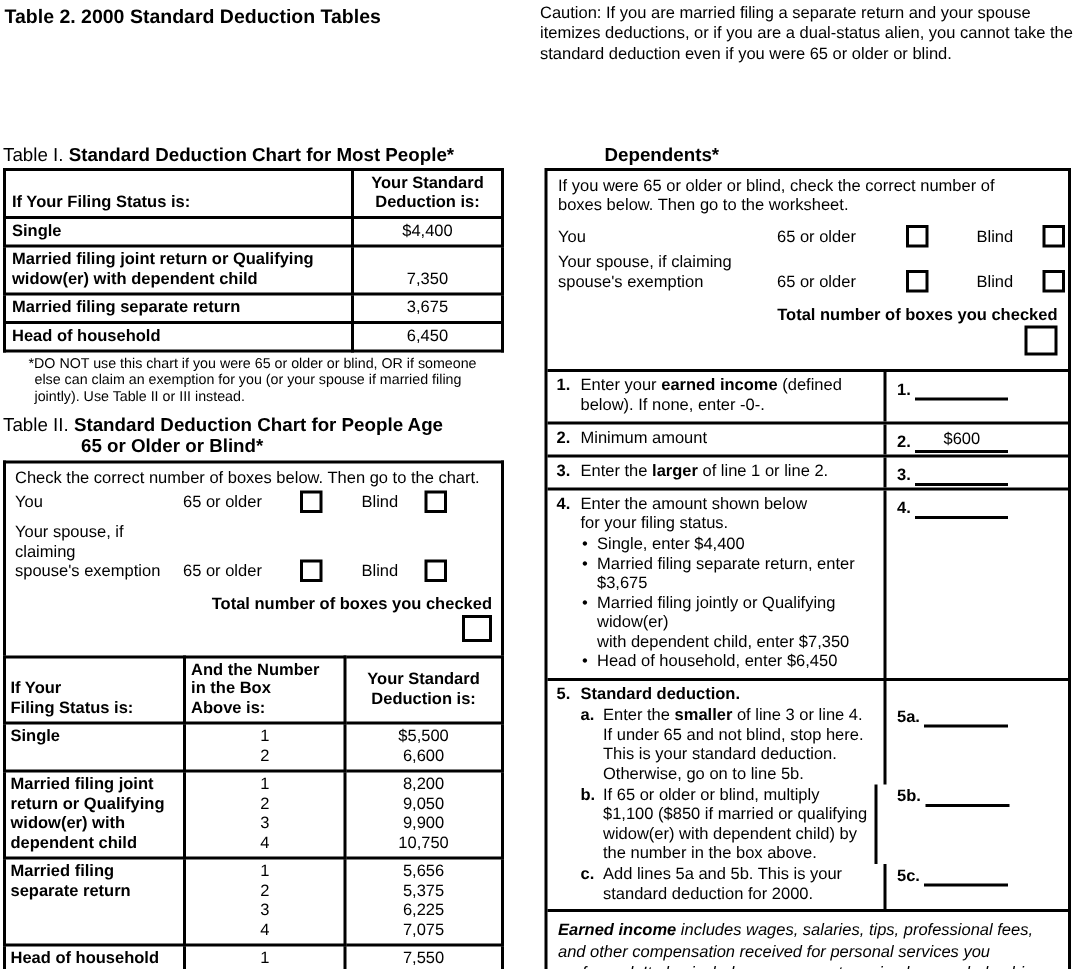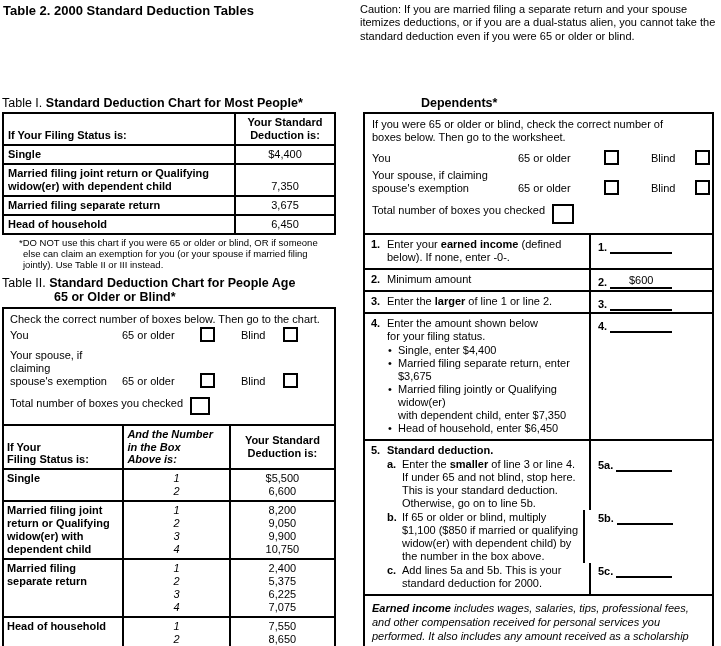--- a/index.html
+++ b/index.html
@@ -36,32 +36,32 @@
   #table1 .hdr .c2{font-weight:bold;vertical-align:middle;}
   #table1 .vb{vertical-align:bottom;}
 
   .footnote{font-size:9.5px;line-height:1.15;margin:3px 0 5px 16px;padding-left:5px;text-indent:-4px;}
 
   
   .cb-box{border:2px solid #000;border-bottom:none;padding:4px 6px 9px 6px;}
   .cb-row{display:flex;align-items:flex-end;margin-top:4px;}
   .cb{display:inline-block;width:11px;height:11px;border:2px solid #000;margin:0 0 0 4px;flex:none;}
   .cb-big{width:16px;height:14px;margin-left:7px;}
-  .total-row{display:flex;align-items:flex-start;margin-top:9px;font-weight:normal;}
+  .total-row{display:flex;align-items:flex-end;margin-top:9px;font-weight:bold;flex-direction:column;}
   #left-col .who{width:112px;flex:none;}
   #left-col .older{width:74px;flex:none;}
   #left-col .blind{width:38px;margin-left:26px;flex:none;}
   #right-col .who{width:146px;flex:none;}
   #right-col .older{width:82px;flex:none;}
   #right-col .blind{width:40px;margin-left:32px;flex:none;}
 
   
   #t2chart td{padding:2px 3px;}
   #t2chart .sc{width:116px;font-weight:bold;}
-  #t2chart .nc{width:102px;font-style:italic;}
+  #t2chart .nc{width:102px;}
   #t2chart .ac{width:100px;}
   #t2chart .hdr td{font-weight:bold;}
   #t2chart .hdr .sc{vertical-align:bottom;}
   #t2chart .hdr .ac{text-align:center;vertical-align:middle;}
   #t2chart .num,#t2chart .amt{text-align:center;}
 
   
   .ws-box{border:2px solid #000;}
   .ws-check{padding:4px 7px 9px 7px;}
   .ws-row{display:flex;border-top:2px solid #000;}
@@ -195,21 +195,21 @@
       </tr>
       <tr>
         <td class="sc">Married filing separate return</td>
         <td class="nc">
           <div class="num">1</div>
           <div class="num">2</div>
           <div class="num">3</div>
           <div class="num">4</div>
         </td>
         <td class="ac">
-          <div class="amt">2,400</div>
+          <div class="amt">5,656</div>
           <div class="amt">5,375</div>
           <div class="amt">6,225</div>
           <div class="amt">7,075</div>
         </td>
       </tr>
       <tr>
         <td class="sc">Head of household</td>
         <td class="nc">
           <div class="num">1</div>
           <div class="num">2</div>
@@ -220,21 +220,21 @@
         </td>
       </tr>
     </tbody>
       </table>
 
   </div>
 
   <div id="right-col">
 
     <div class="tbl-head">
-      <div class="line2 tbl-title" style="margin-left:58px;">Dependents*</div>
+      <div class="line2 tbl-title" style="margin-left:40px;">Dependents*</div>
     </div>
 
     <div class="ws-box">
 
       <div class="ws-check">
         <div class="pl">If you were 65 or older or blind, check the correct number of
 boxes below. Then go to the worksheet.</div>
         <div class="cb-row" style="margin-top:6px;">
           <span class="who">You</span>
           <span class="older">65 or older</span>

